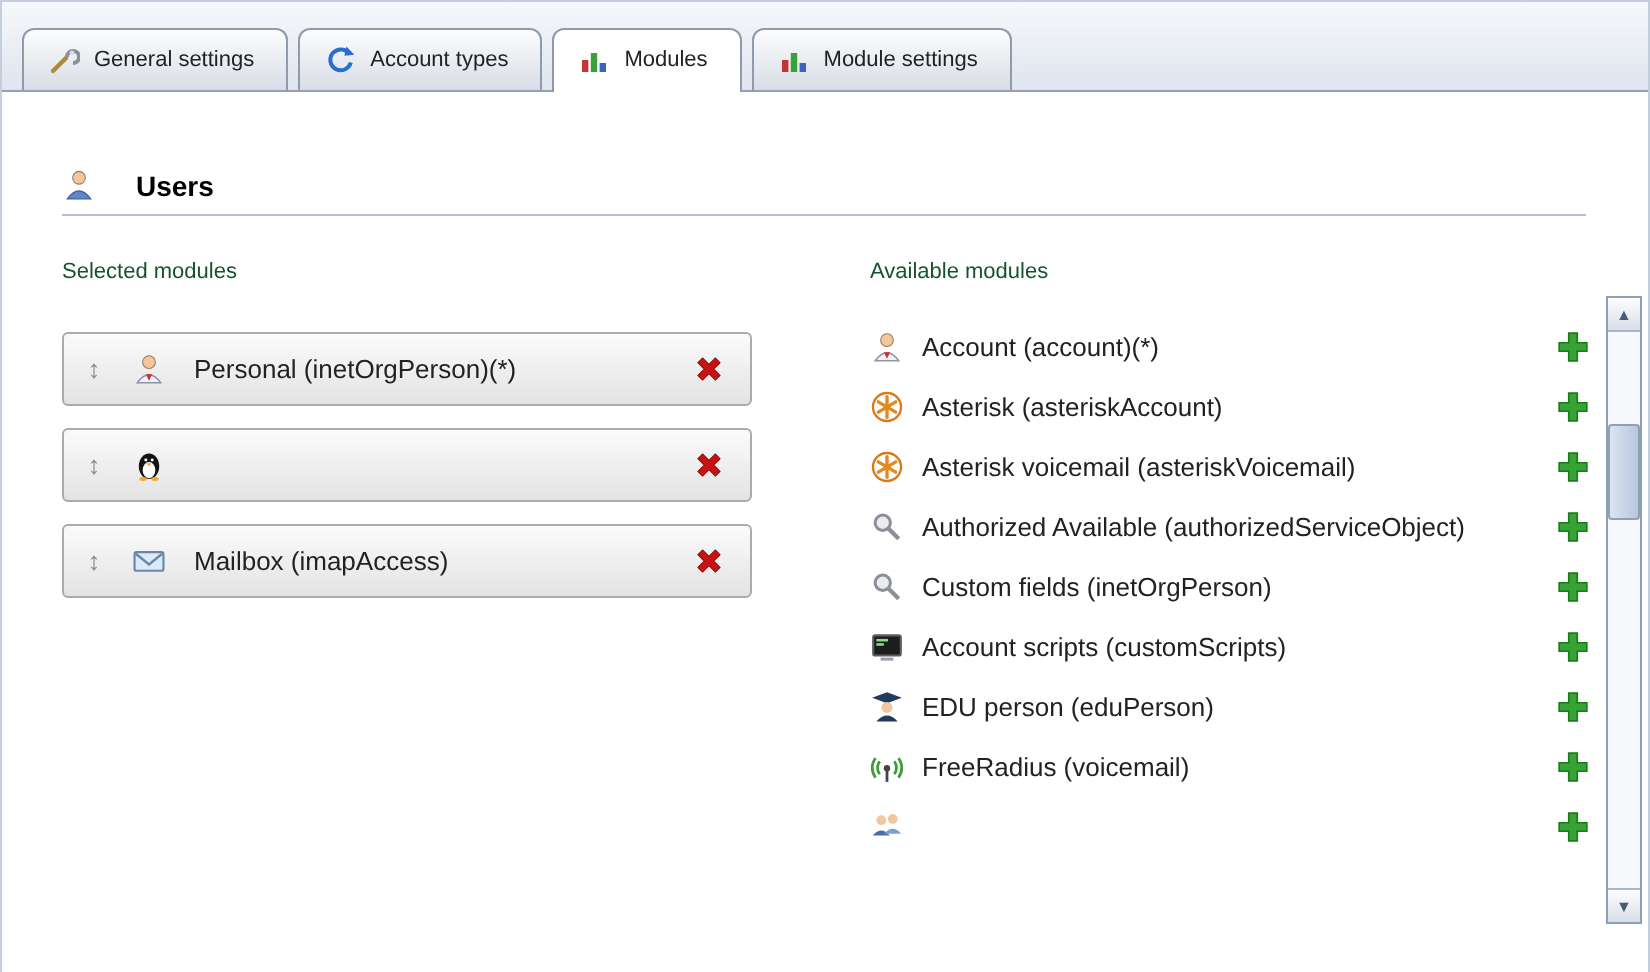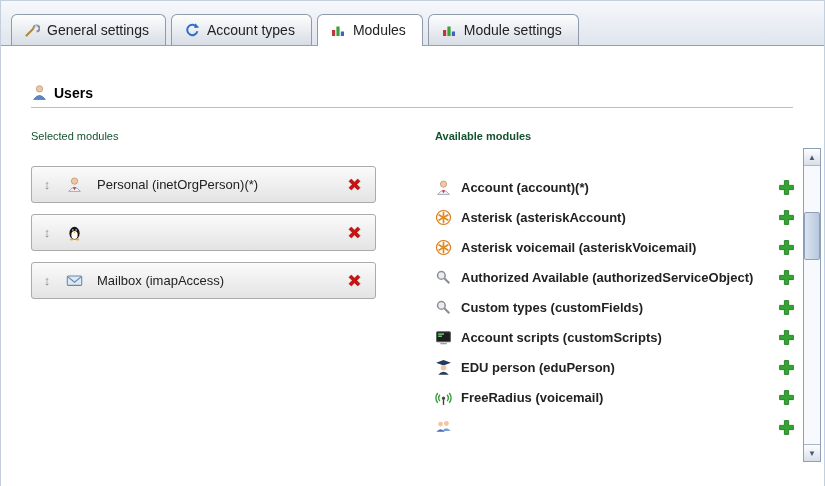--- a/index.html
+++ b/index.html
@@ -10,39 +10,39 @@
 
   
   .tabbar {
     height:45px;
     background:linear-gradient(#f6f8fb, #dfe5ee);
     border-bottom:1px solid #95a1b2;
     display:flex; align-items:flex-end; gap:5px;
     padding:0 0 0 10px;
   }
   .tab {
-    display:flex; align-items:flex-end; gap:7px;
+    display:flex; align-items:center; gap:7px;
     padding:7px 16px 7px 12px;
-    font-size:14px; color:#222;
+    font-size:11px; color:#222;
     background:linear-gradient(#fcfdfe, #d8dde5);
     border:1px solid #8f9bab; border-bottom:none;
     border-radius:6px 6px 0 0;
     cursor:pointer; white-space:nowrap;
   }
   .tab.active {
     background:#ffffff;
     margin-bottom:-1px;
     padding-bottom:8px;
   }
   .tab .ticon { width:16px; height:16px; display:inline-block; flex:0 0 16px; }
 
   
   .content { background:#fff; padding:24px 32px 0 30px; height:440px; }
 
-  .users-head { display:flex; align-items:center; gap:6px; margin-top:14px; }
+  .users-head { display:flex; align-items:center; gap:20px; margin-top:14px; }
   .users-head .title { font-size:14px; font-weight:bold; color:#000; }
   .head-rule { border:none; border-top:1px solid #8d9cb0; margin:6px 0 0 0; width:762px; opacity:.65; }
 
   .cols { display:flex; margin-top:22px; }
   .col-left { width:372px; flex:0 0 372px; }
   .col-right { margin-left:32px; display:flex; }
   .col-title { font-size:11px; color:#14532d; }
 
   
   .sel-list { margin-top:24px; }
@@ -53,22 +53,22 @@
     display:flex; align-items:center;
     padding:0 12px 0 8px; margin-bottom:11px;
     cursor:move;
   }
   .drag { color:#8a8a8a; font-size:13px; width:14px; text-align:center; }
   .micon { width:17px; height:17px; display:inline-block; flex:0 0 17px; margin-left:12px; }
   .sel-label { margin-left:14px; font-size:13px; color:#222; }
   .del-btn { margin-left:auto; width:17px; height:17px; cursor:pointer; }
 
   
-  .avail-wrap { width:360px;font-weight:bold; }
-  .avail-list { margin-top:30px; }
+  .avail-wrap { width:360px; }
+  .avail-list { margin-top:16px; }
   .av-item { display:flex; align-items:center; height:30px; }
   .av-label { margin-left:9px; font-size:13px; color:#222; }
   .add-btn { margin-left:auto; width:17px; height:17px; cursor:pointer; }
 
   
   .sbar {
     width:18px; height:314px; margin-left:8px; margin-top:18px;
     border:1px solid #8ea0b8; background:#f7f9fc;
     display:flex; flex-direction:column;
   }
@@ -286,21 +286,21 @@
               </span>
             </div>
 
             <div class="av-item">
               <span class="micon" style="margin-left:0;">
                 <svg viewBox="0 0 16 16" width="17" height="17">
                     <circle cx="6" cy="6" r="3.6" fill="#ececec" stroke="#8a8f98" stroke-width="1.4"></circle>
                     <line x1="8.8" y1="8.8" x2="13.5" y2="13.5" stroke="#8a8f98" stroke-width="2"></line>
                   </svg>
               </span>
-              <span class="av-label">Custom types (customFields)</span>
+              <span class="av-label">Custom fields (inetOrgPerson)</span>
               <span class="add-btn">
                 <svg viewBox="0 0 16 16" width="17" height="17">
                     <path d="M6 1.5 h4 v4.5 h4.5 v4 h-4.5 v4.5 h-4 v-4.5 H1.5 v-4 H6 z" fill="#35a435" stroke="#1d7a1d" stroke-width="0.8"></path>
                   </svg>
               </span>
             </div>
 
             <div class="av-item">
               <span class="micon" style="margin-left:0;">
                 <svg viewBox="0 0 16 16" width="17" height="17">

